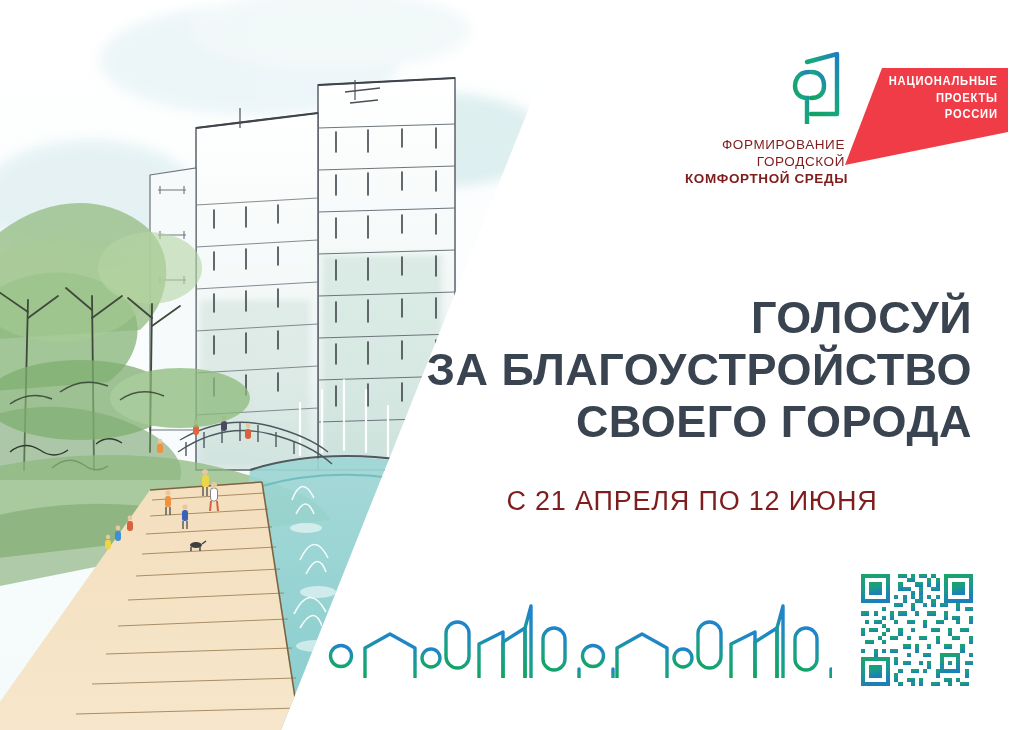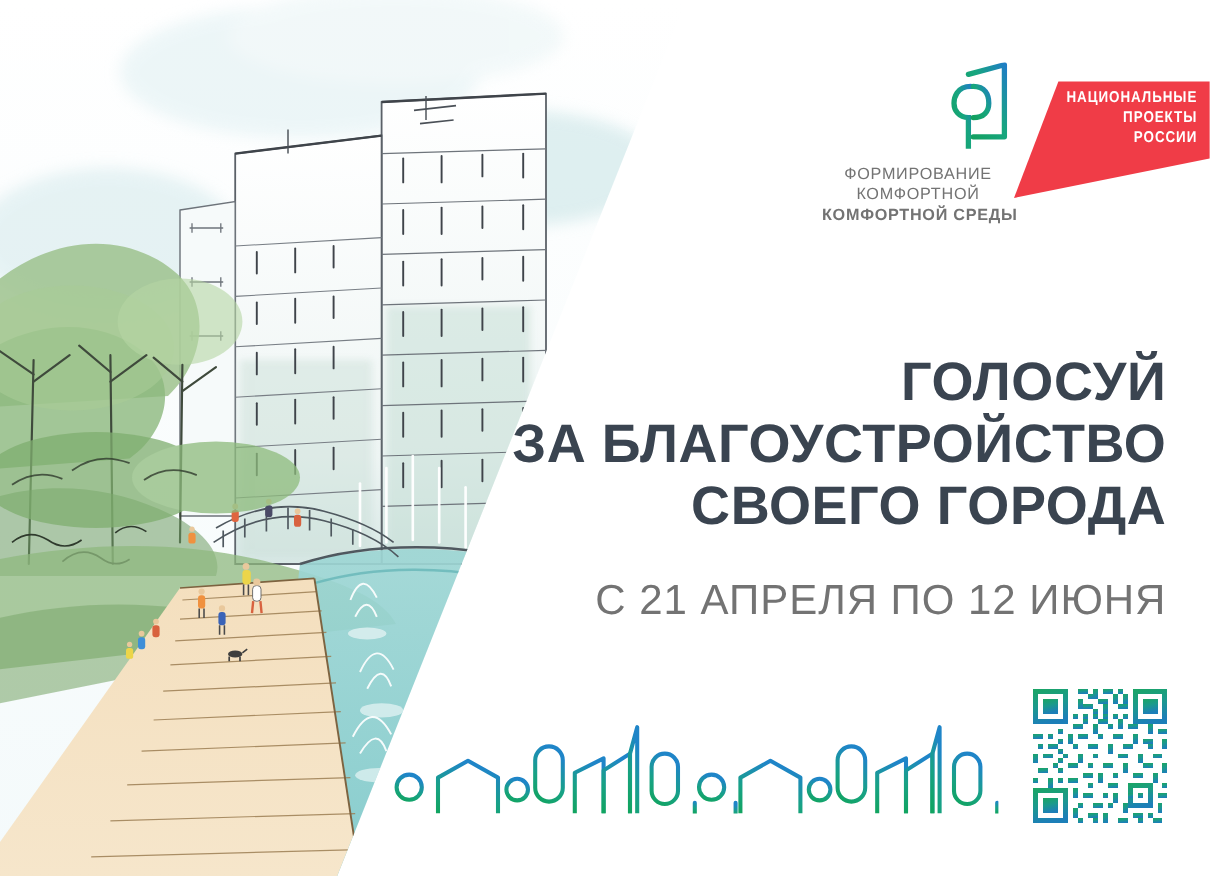--- a/index.html
+++ b/index.html
@@ -25,22 +25,22 @@
   #right-panel{
     position:absolute;left:572px;top:0;right:0;bottom:0;
   }
 
   
   #fkgs-logo{
     position:absolute;left:113px;top:52px;width:160px;text-align:right;
   }
   #fkgs-mark{width:58px;height:72px;display:block;margin:0 0 12px auto;}
   .fkgs-line{
-    color:#737373;font-size:13.5px;letter-spacing:0.6px;
-    line-height:17px;white-space:nowrap;text-align:center;
+    color:#7f1d1d;font-size:13.5px;letter-spacing:0.6px;
+    line-height:17px;white-space:nowrap;
   }
   .fkgs-line.bold{font-weight:bold;}
 
   
   #np-logo{position:absolute;left:268px;top:60px;width:170px;height:110px;}
   #np-logo svg{display:block;}
   #np-text{
     position:absolute;right:12px;top:13px;
     text-align:right;color:#ffffff;font-weight:bold;
     font-size:13px;line-height:16.5px;letter-spacing:0.9px;
@@ -51,22 +51,22 @@
   #headline{
     position:absolute;right:52px;top:292px;width:560px;
     text-align:right;color:#3a4450;
   }
   #headline .hl{
     font-size:45px;font-weight:bold;line-height:52px;
     letter-spacing:0.5px;white-space:nowrap;
   }
   #dateline{
     position:absolute;right:52px;top:480px;width:560px;
-    text-align:right;color:#737373;
-    font-size:35px;line-height:42px;letter-spacing:0.8px;
+    text-align:center;color:#7f1d1d;
+    font-size:27px;line-height:42px;letter-spacing:0.8px;
     white-space:nowrap;
   }
 
   
   #skyline{position:absolute;left:-245px;bottom:52px;width:505px;height:80px;}
   #skyline svg{display:block;width:505px;height:80px;}
 
   
   #qr{position:absolute;right:47px;bottom:40px;width:120px;height:120px;}
   #qr svg{display:block;width:120px;height:120px;}
@@ -394,21 +394,21 @@
             <stop offset="100%" stop-color="#1f7ec4"></stop>
           </linearGradient>
         </defs>
 
         <path d="M20 10 L50 2 L50 62 L24 62" fill="none" stroke="url(#fkgsG)" stroke-width="4.4" stroke-linecap="round" stroke-linejoin="round"></path>
 
         <path d="M22 20 C10 20 8 30 8 34 C8 40 12 46 20 46 L20 72" fill="none" stroke="url(#fkgsG)" stroke-width="4.4" stroke-linecap="round"></path>
         <path d="M24 20 C34 20 37 27 37 34 C37 41 33 46 24 46" fill="none" stroke="url(#fkgsG)" stroke-width="4.4" stroke-linecap="round"></path>
       </svg>
       <div class="fkgs-line">ФОРМИРОВАНИЕ</div>
-      <div class="fkgs-line">КОМФОРТНОЙ</div>
+      <div class="fkgs-line">ГОРОДСКОЙ</div>
       <div class="fkgs-line bold">КОМФОРТНОЙ СРЕДЫ</div>
     </div>
 
     <div id="np-logo">
       <svg width="170" height="110" viewBox="0 0 170 110" aria-hidden="true">
         <polygon points="42,8 168,8 168,72 5,105" fill="#f03c47"></polygon>
       </svg>
       <div id="np-text">
         <div>НАЦИОНАЛЬНЫЕ</div>
         <div>ПРОЕКТЫ</div>

